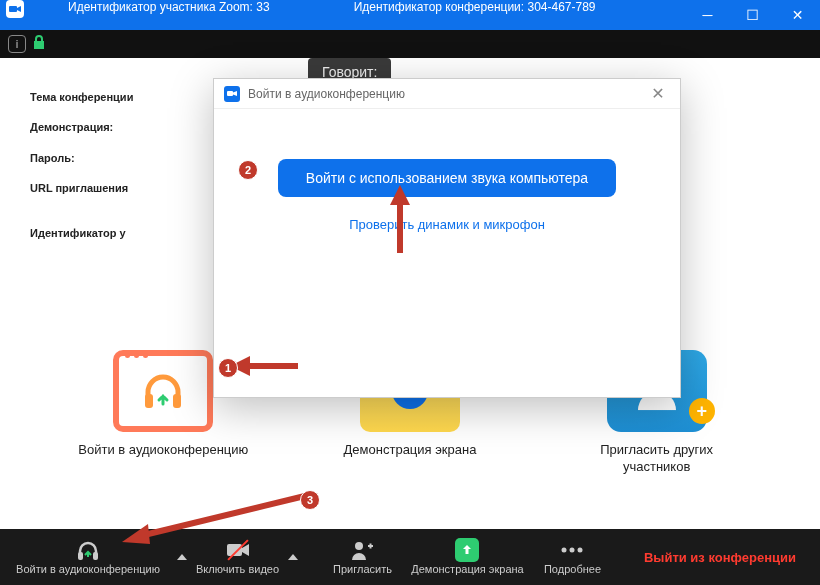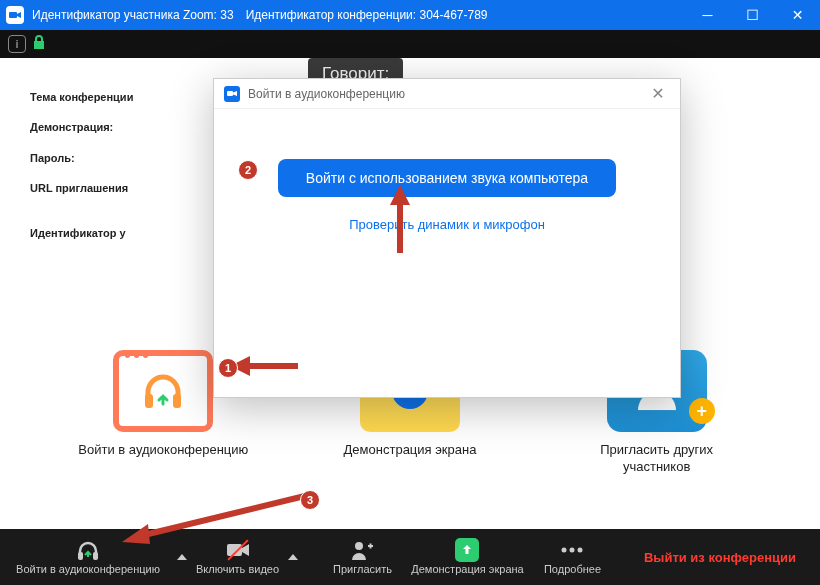--- a/index.html
+++ b/index.html
@@ -1,28 +1,28 @@
 <!DOCTYPE html>
 <html><head>
 <meta charset="utf-8">
 <style>
 * { margin: 0; padding: 0; box-sizing: border-box; font-family: -apple-system, BlinkMacSystemFont, "Segoe UI", Arial, sans-serif; }
 body { width: 820px; height: 585px; overflow: hidden; background: #fff; position: relative; }
 
-.titlebar { height: 30px; background: #0e71eb; display: flex; align-items: center; color: #fff; font-size: 12px; position: relative; }
+.titlebar { height: 30px; background: #0e71eb; display: flex; align-items: flex-start; color: #fff; font-size: 12px; position: relative; gap: 36px; }
 .titlebar .app-icon { width: 18px; height: 18px; background: #fff; border-radius: 4px; margin: 0 8px 0 6px; display: flex; align-items: center; justify-content: center; color: #0e71eb; }
 .titlebar .title-text { flex: 0 0 auto; }
 .titlebar .win-controls { position: absolute; right: 0; top: 0; height: 30px; display: flex; }
 .titlebar .win-btn { width: 45px; height: 30px; display: flex; align-items: center; justify-content: center; color: #fff; font-size: 14px; }
 
 .blackbar { height: 28px; background: #111; display: flex; align-items: center; padding: 0 8px; gap: 6px; }
 .info-icon { width: 18px; height: 18px; border: 1.5px solid #888; border-radius: 4px; display: flex; align-items: center; justify-content: center; color: #888; font-size: 11px; font-weight: bold; }
 .lock-icon svg { width: 14px; height: 16px; }
 
-.speaker-tab { position: absolute; top: 58px; left: 308px; background: #3a3a3a; color: #eee; font-size: 17px; padding: 6px 14px; border-radius: 4px 4px 0 0; z-index: 5; }
+.speaker-tab { position: absolute; top: 58px; left: 308px; background: #3a3a3a; color: #eee; font-size: 14px; padding: 6px 14px; border-radius: 4px 4px 0 0; z-index: 5; }
 
 .meeting-info { position: absolute; top: 84px; left: 30px; font-size: 11px; font-weight: 600; color: #222; line-height: 2.4; }
 .meeting-info .row { margin-bottom: 4px; }
 
 .tiles { position: absolute; top: 350px; left: 0; right: 0; display: flex; justify-content: space-around; padding: 0 40px; }
 .tile { width: 170px; text-align: center; }
 .tile-box { width: 100px; height: 82px; margin: 0 auto 10px; border-radius: 10px; position: relative; }
 .tile-box.audio { border: 6px solid #ff7a59; background: #fff; }
 .tile-box.share { background: linear-gradient(#ffe26a, #ffd84d); }
 .tile-box.invite { background: linear-gradient(#2ea8e6, #1e8fd4); border-radius: 14px; }

